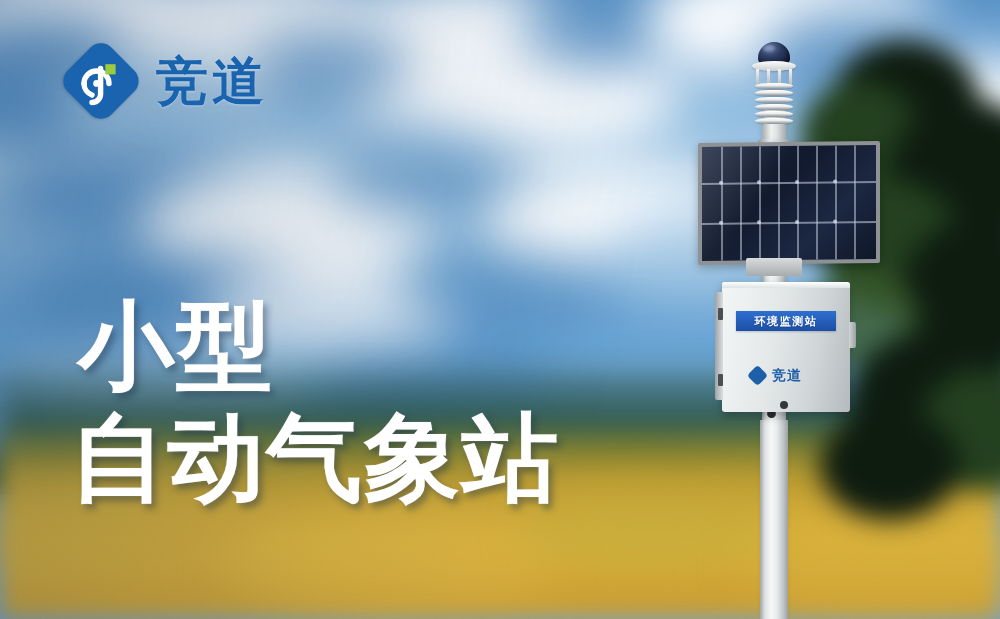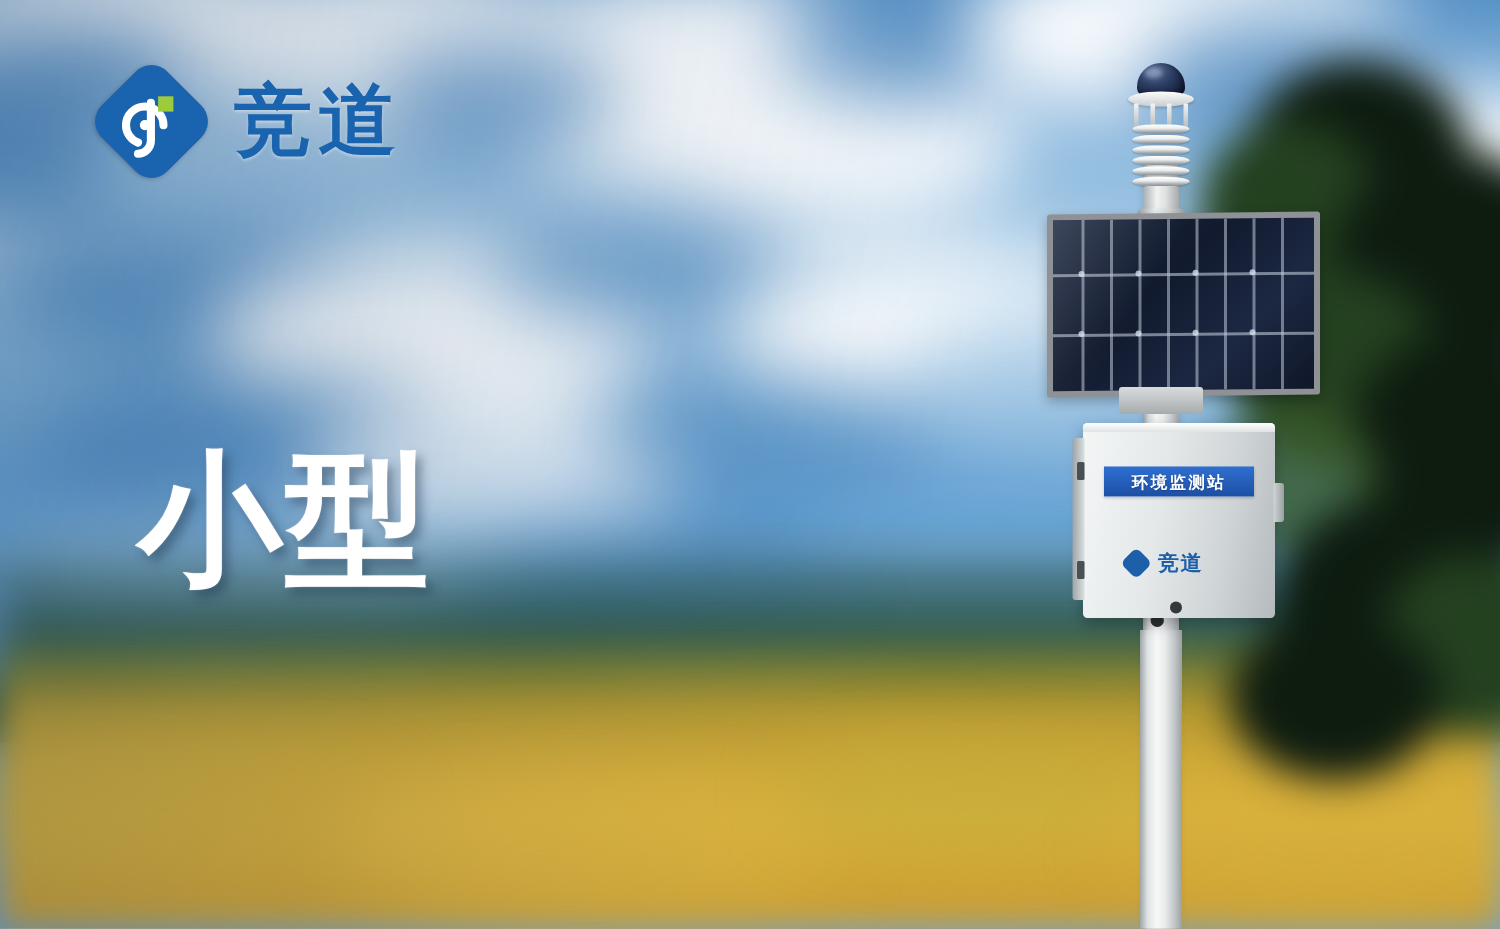--- a/index.html
+++ b/index.html
@@ -102,21 +102,21 @@
   
   .headline{position:absolute;left:70px;top:298px;}
   .hl-line{
     color:#fff;font-weight:700;
     font-family:"DejaVu Sans","Liberation Sans",sans-serif;
     line-height:1.02;
     letter-spacing:2px;
     text-shadow:4px 5px 7px rgba(25,45,70,.42), 0 0 1px rgba(255,255,255,.6);
     white-space:nowrap;
   }
-  .hl-1{font-size:96px;margin-left:22px;}
+  .hl-1{font-size:96px;margin-left:8px;}
   .hl-2{font-size:96px;margin-top:14px;}
 
   .subtitle{
     position:absolute;left:63px;top:540px;
     color:#ffffff;font-size:25px;font-weight:400;
     letter-spacing:7.2px;
     font-family:"Liberation Sans","DejaVu Sans",sans-serif;
     white-space:nowrap;
     text-shadow:0 1px 4px rgba(60,50,10,.45);
   }
@@ -413,16 +413,17 @@
           <circle cx="34.6" cy="41.4" r="3.4" fill="#ffffff"></circle>
           <rect x="43.4" y="22.2" width="10.2" height="10.2" fill="#9ccc3c"></rect>
         </g>
       </svg>
     </span>
     <span class="logo-text">竞道</span>
   </div>
 
   <div class="headline">
     <div class="hl-line hl-1">小型</div>
+    <div class="hl-line hl-2">自动气象站</div>
   </div>
 
 
 </div>
 
 </body></html>

